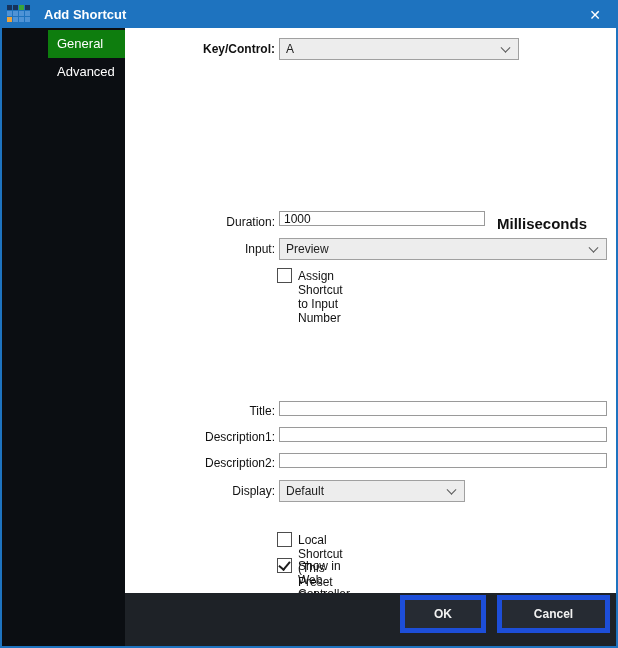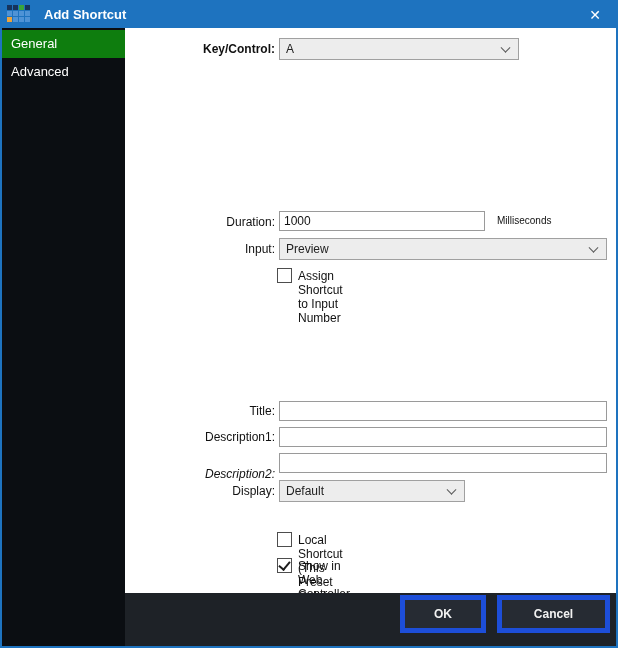--- a/index.html
+++ b/index.html
@@ -20,45 +20,45 @@
   .sq-blue  { background:#4f93d6; }
   .sq-orange{ background:#eda43c; }
   .title-text { position:absolute; left:34px; top:0; line-height:26px;
                 color:#ffffff; font-size:13px; font-weight:600;margin-left:8px; }
   .close-btn { position:absolute; right:6px; top:0; width:30px; height:26px;
                color:#ffffff; font-size:14px; text-align:center;
                line-height:26px; cursor:default; }
 
   
   .sidebar { position:absolute; left:0; top:26px; width:123px; bottom:0;
-             background:#0b0e12; }
+             background:#0b0e12;padding-left:46px; }
   .nav-item { height:28px; line-height:28px; padding-left:9px;
               color:#ffffff; font-size:13px; }
   .nav-item.active { background:#0e7d0e; margin-top:2px; }
 
   
   .content { position:absolute; left:123px; top:26px; width:491px;
              height:565px; background:#ffffff; }
   .row { position:absolute; left:0; width:491px; }
   .form-label { position:absolute; left:0; top:4px; width:150px;
                 text-align:right; font-size:12px; color:#111; }
   .form-label.bold { font-weight:bold; }
 
   .combo { position:absolute; left:154px; height:22px; background:#ededed;
            border:1px solid #a0a0a0; font-size:12px; color:#222;
            line-height:20px; padding-left:6px; }
   .chev { position:absolute; right:9px; top:50%; width:7px; height:7px;
           border-right:1.5px solid #5a5a5a; border-bottom:1.5px solid #5a5a5a;
           transform:translateY(-68%) rotate(45deg); }
 
-  .textbox { position:absolute; left:154px; height:20px; background:#ffffff;
+  .textbox { position:absolute; left:154px; height:15px; background:#ffffff;
              border:1px solid #9a9a9a; font-size:12px; color:#111;
              padding:0 4px; font-family:"Liberation Sans", sans-serif; }
 
-  .suffix-label { position:absolute; font-size:10px; color:#111; }
+  .suffix-label { position:absolute; font-size:15px; color:#111;font-weight:bold; }
 
   .checkbox-row { position:absolute; height:16px; }
   .checkbox { position:absolute; left:152px; top:0; width:15px; height:15px;
               background:#ffffff; border:1px solid #4d4d4d; }
   .checkbox.checked::after { content:""; position:absolute; left:3px; top:0px;
               width:5px; height:9px; border-right:2px solid #1c1c1c;
               border-bottom:2px solid #1c1c1c; transform:rotate(40deg); }
   .checkbox-label { position:absolute; left:173px; top:1px; font-size:12px;
                     color:#111; }
 
@@ -135,21 +135,21 @@
       <span class="form-label" style="top:3px;text-align:right;">Title:</span>
       <input class="textbox" style="width: 328px;" type="text" value="">
     </div>
 
     <div class="row" style="top:399px; height:21px;">
       <span class="form-label" style="top:3px;">Description1:</span>
       <input class="textbox" style="width: 328px;" type="text" value="">
     </div>
 
     <div class="row" style="top:425px; height:21px;">
-      <span class="form-label" style="top:14px;font-style:italic;">Description2:</span>
+      <span class="form-label" style="top:3px;">Description2:</span>
       <input class="textbox" style="width: 328px;" type="text" value="">
     </div>
 
     <div class="row" style="top:452px; height:22px;">
       <span class="form-label">Display:</span>
       <div class="combo" style="width:186px;">
         <span>Default</span>
         <span class="chev"></span>
       </div>
     </div>

